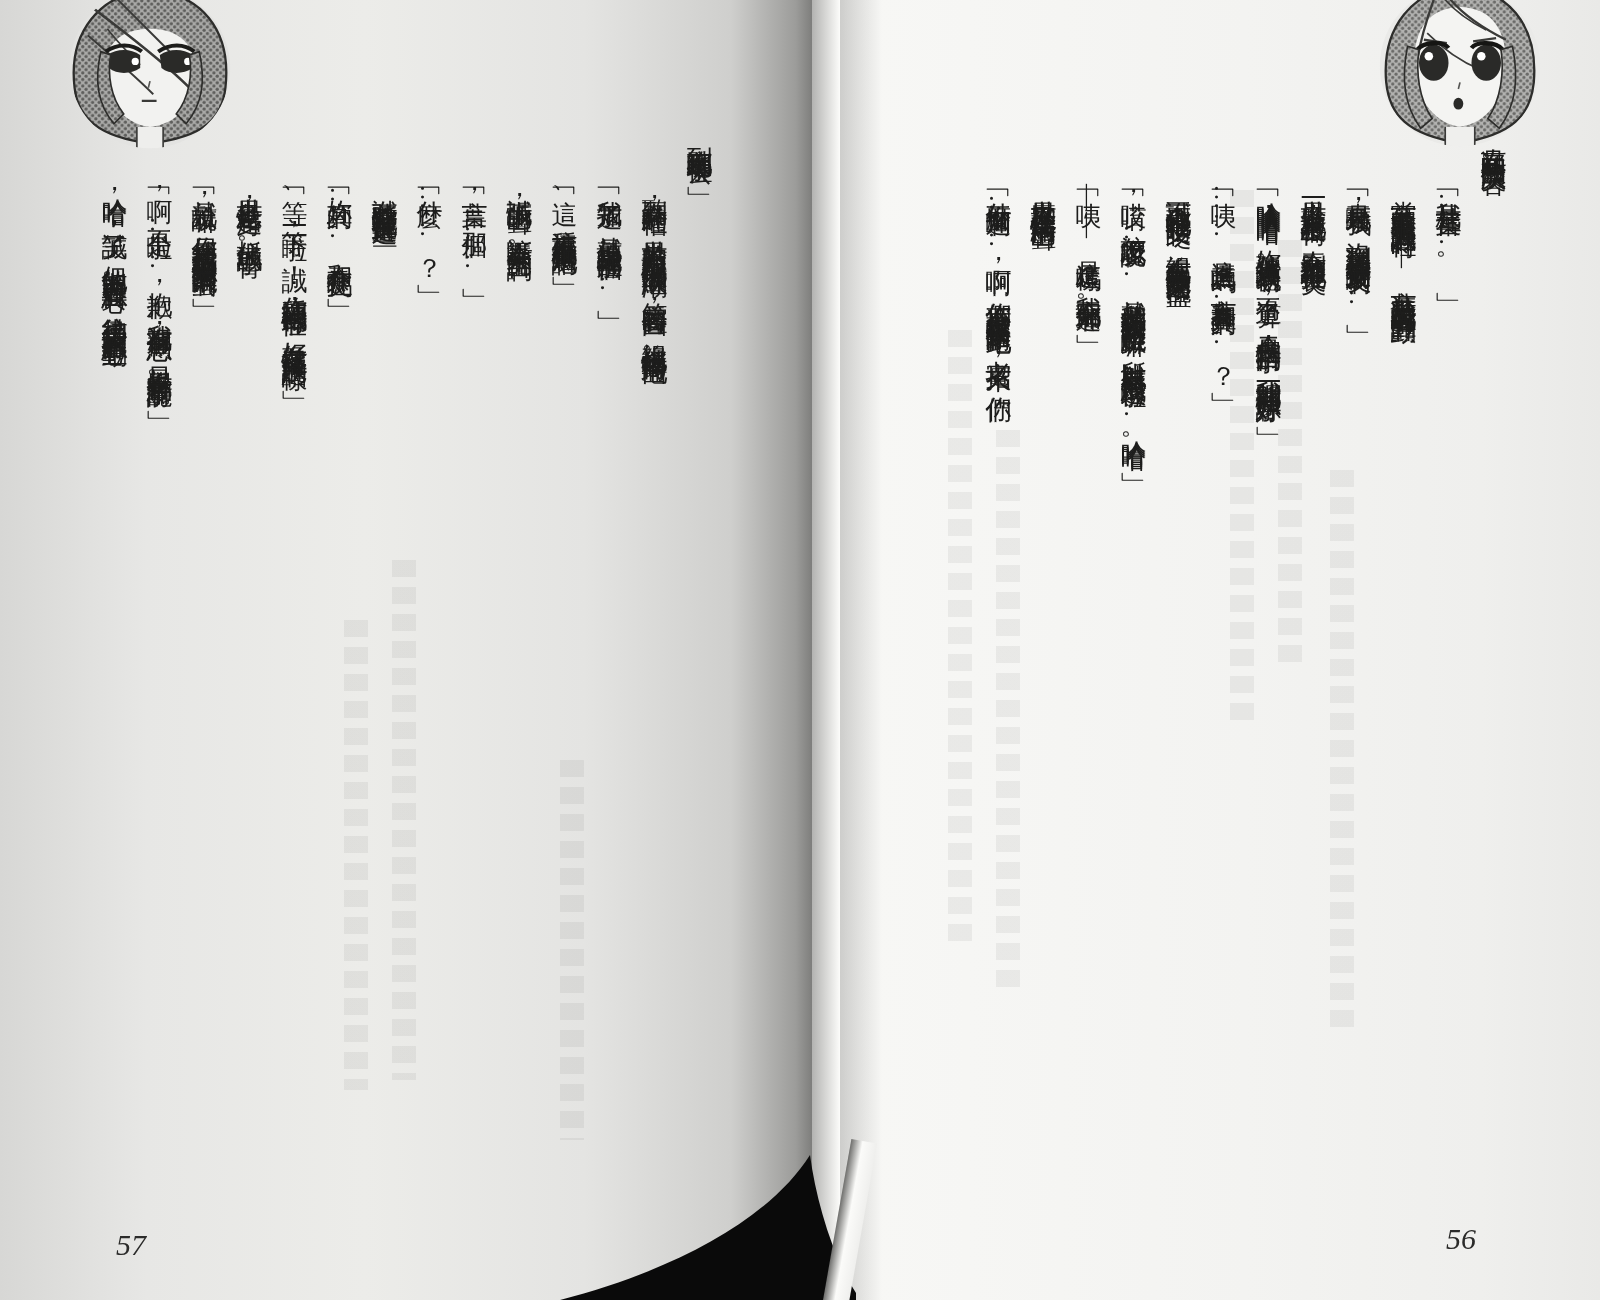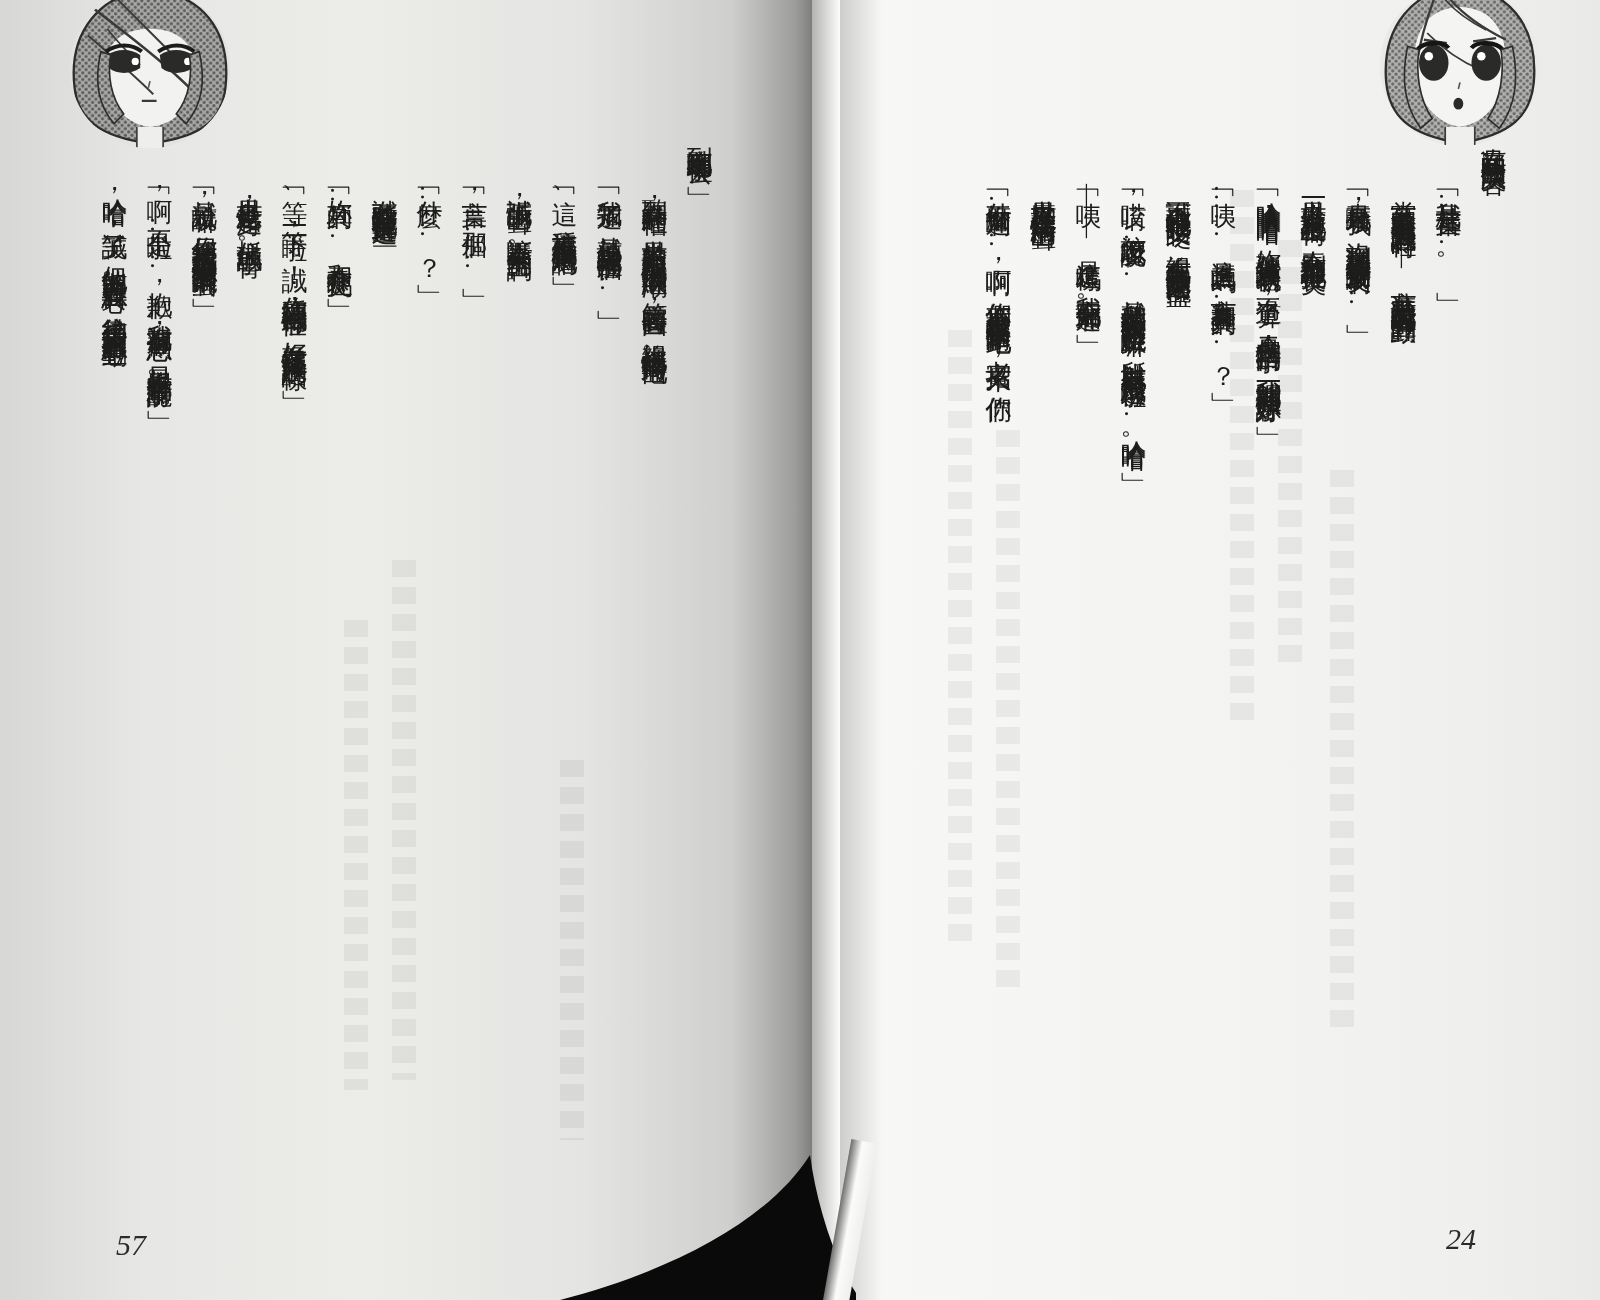--- a/index.html
+++ b/index.html
@@ -177,14 +177,14 @@
       <ellipse cx="49" cy="73" rx="3" ry="3.6" fill="#2a2a28"></ellipse>
 
       <path d="M18,38 C14,58 16,74 26,88 L33,82 C25,70 23,54 25,40 Z" fill="url(#htR)" stroke="#2d2d2b" stroke-width="1"></path>
       <path d="M82,38 C86,58 84,74 74,88 L67,82 C75,70 77,54 75,40 Z" fill="url(#htR)" stroke="#2d2d2b" stroke-width="1"></path>
 
       <path d="M41,87 L41,100 L59,100 L59,87" fill="#efefed" stroke="#3a3a38" stroke-width="1"></path>
     </g>
   </svg>
 
   <div id="pagenum-left" class="pagenum">57</div>
-  <div id="pagenum-right" class="pagenum">24</div>
+  <div id="pagenum-right" class="pagenum">56</div>
 </div>
 
 </body></html>

